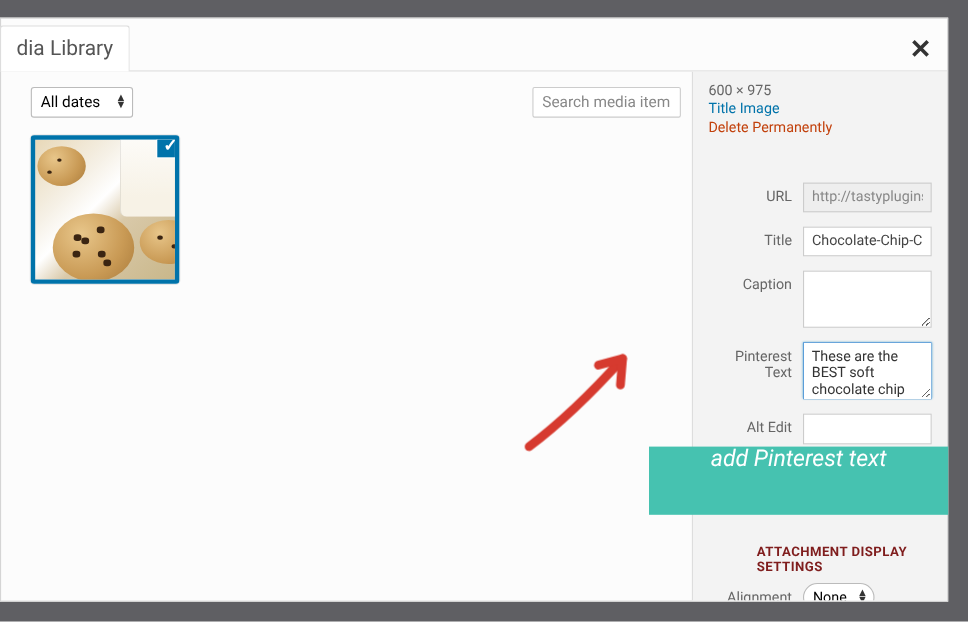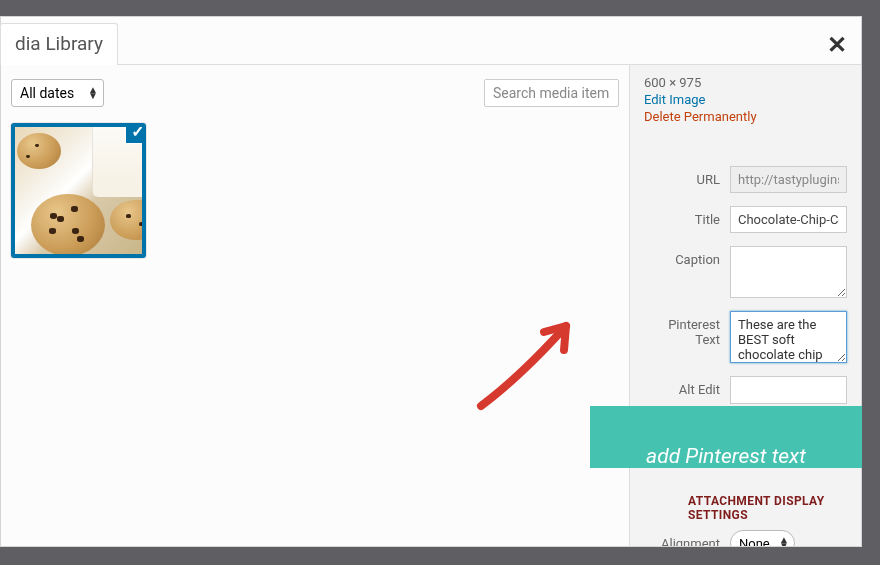--- a/index.html
+++ b/index.html
@@ -58,20 +58,21 @@
     }
     .body {
       flex: 1;
       display: flex;
       overflow: hidden;
     }
     .main {
       flex: 1;
       position: relative;
       padding: 14px 10px;
+      margin-left: 17px;
     }
     .toolbar {
       display: flex;
       justify-content: space-between;
       align-items: center;
       margin-bottom: 16px;
     }
     .select-wrap {
       position: relative;
       display: inline-block;
@@ -216,21 +217,21 @@
     }
     .alt-input { height: 28px; }
     .banner {
       position: absolute;
       left: 590px;
       right: 18px;
       top: 406px;
       height: 62px;
       background: #46c2b0;
       display: flex;
-      align-items: flex-end;
+      align-items: flex-start;
       justify-content: center;
       color: #fff;
       font-size: 21px;
       font-style: italic;
       font-family: Georgia, serif;
     }
     .section-head {
       font-size: 12px;
       font-weight: bold;
       letter-spacing: 0.4px;
@@ -296,21 +297,21 @@
           </div>
           <div class="check-badge">
             <span>✓</span>
           </div>
         </div>
       </div>
     </div>
 
     <div class="sidebar">
       <div class="dims">600 × 975</div>
-      <div class="link-edit">Edit Image</div>
+      <div class="link-edit">Title Image</div>
       <div class="link-delete">Delete Permanently</div>
 
       <div class="field-row" style="margin-top:42px;">
         <div class="field-label">URL</div>
         <input type="text" class="field-input" readonly="" value="http://tastyplugins.local/wp" style="">
       </div>
 
       <div class="field-row">
         <div class="field-label">Title</div>
         <input type="text" class="field-input" value="Chocolate-Chip-Cookies-60" style="">

